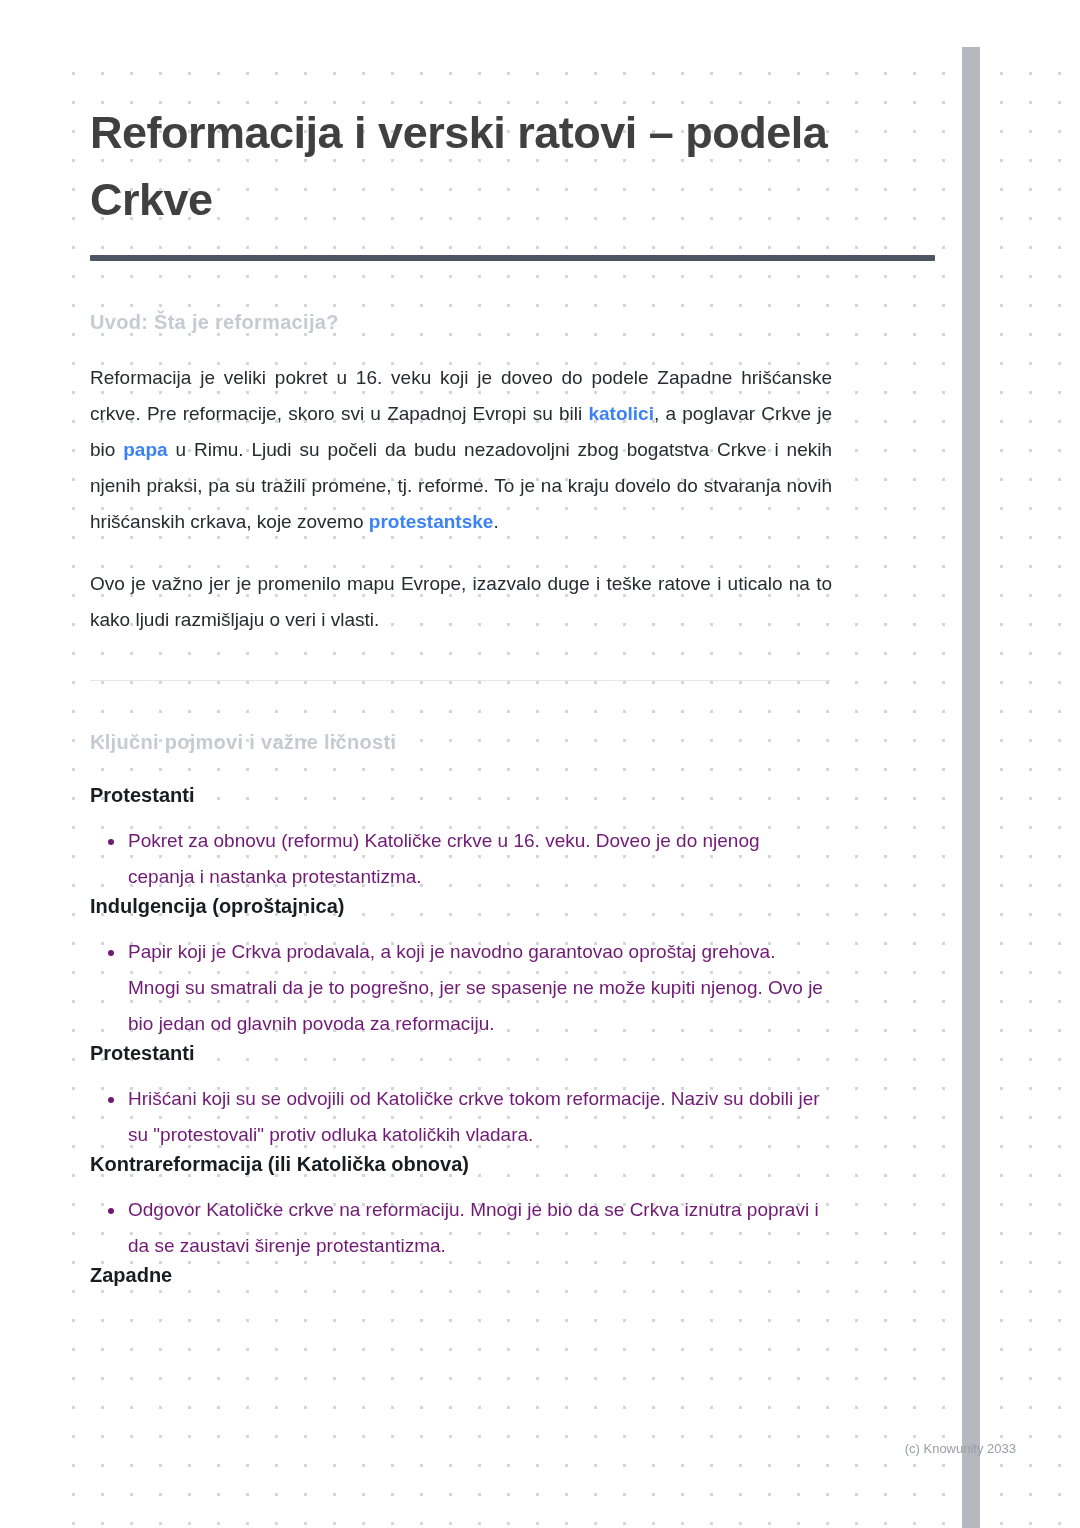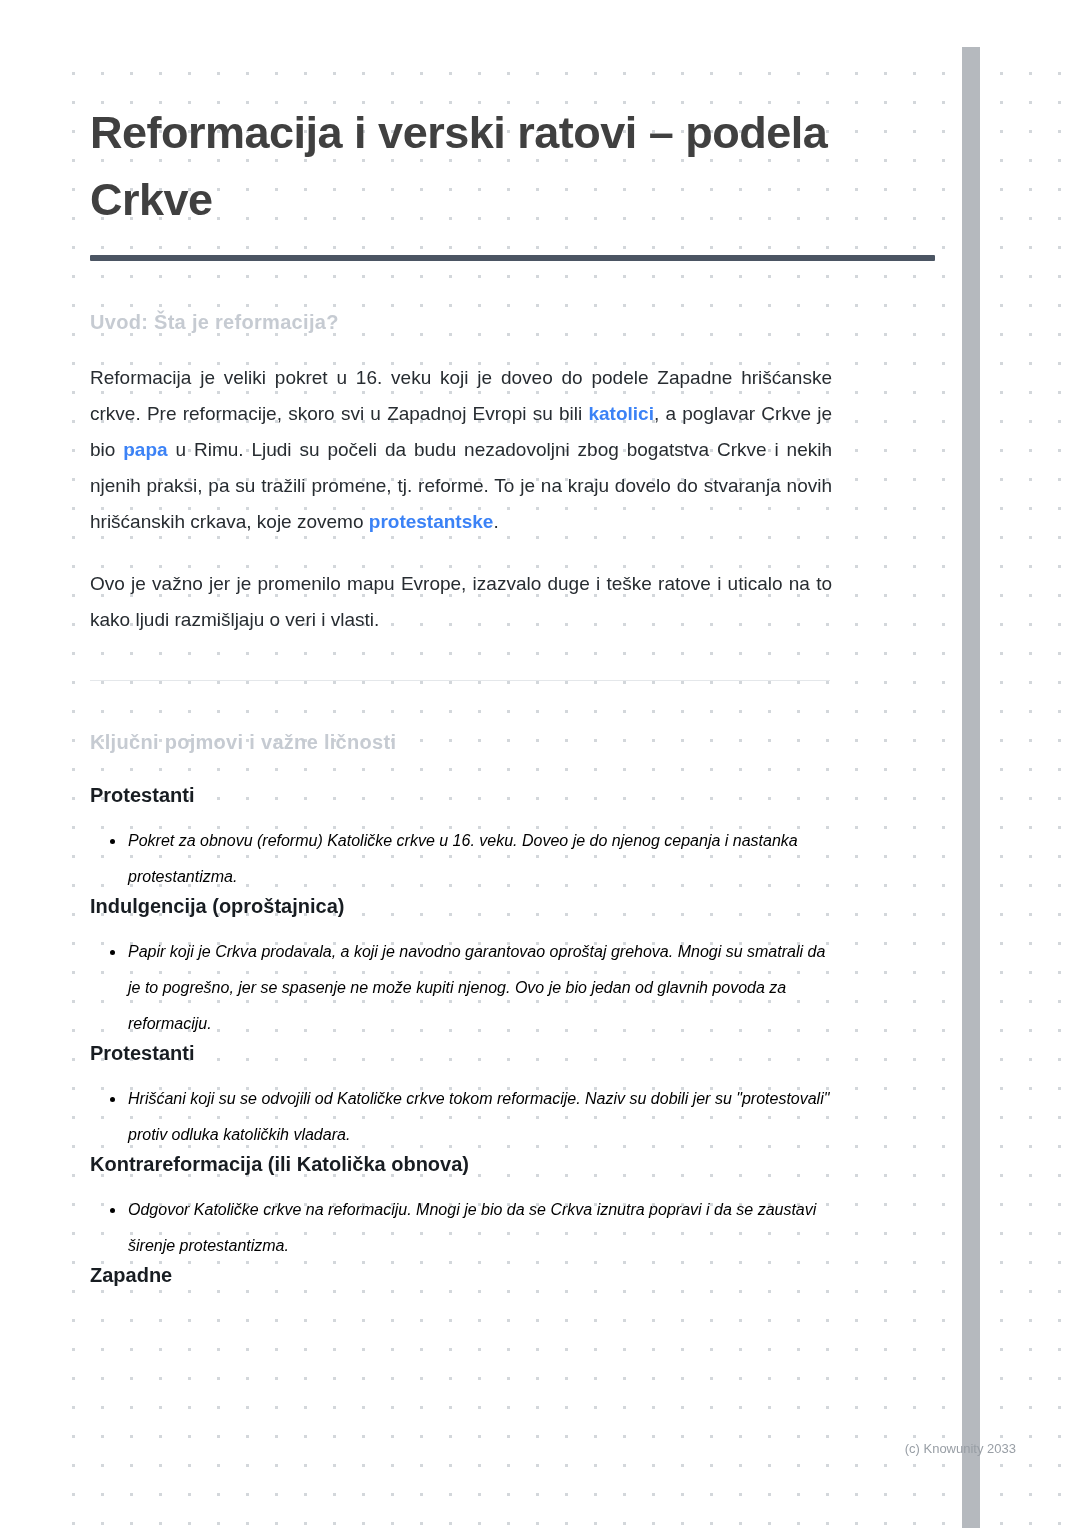--- a/index.html
+++ b/index.html
@@ -76,25 +76,24 @@
     color: #181d22;
   }
   #terms-list h3.term:first-child { margin-top: 30px; }
   ul.bullets {
     width: 740px;
     margin-top: 16px;
     padding-left: 36px;
     list-style: disc;
   }
   ul.bullets li {
-    font-size: 16px;
+    font-size: 19px;
     line-height: 36px;
     padding-left: 2px;
-    color: #000000;
-    font-style: italic;
+    color: #701a75;
   }
   .watermark {
     position: absolute;
     right: 64px;
     bottom: 72px;
     font-size: 13px;
     color: #989ea5;
     z-index: 3;
   }
 </style>

